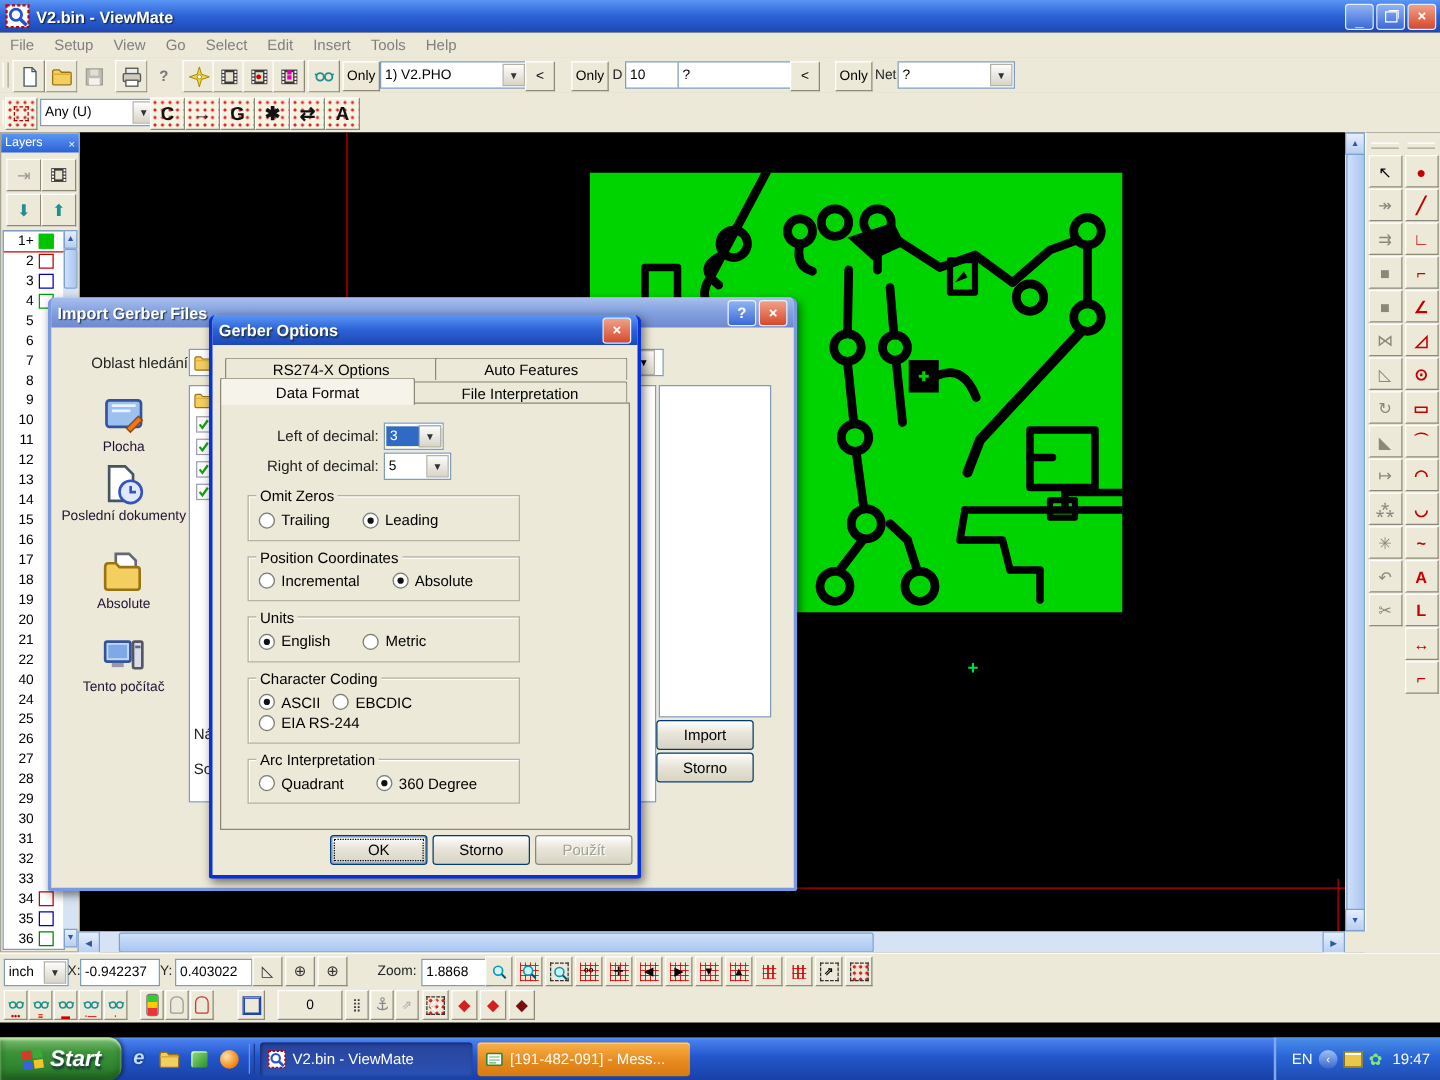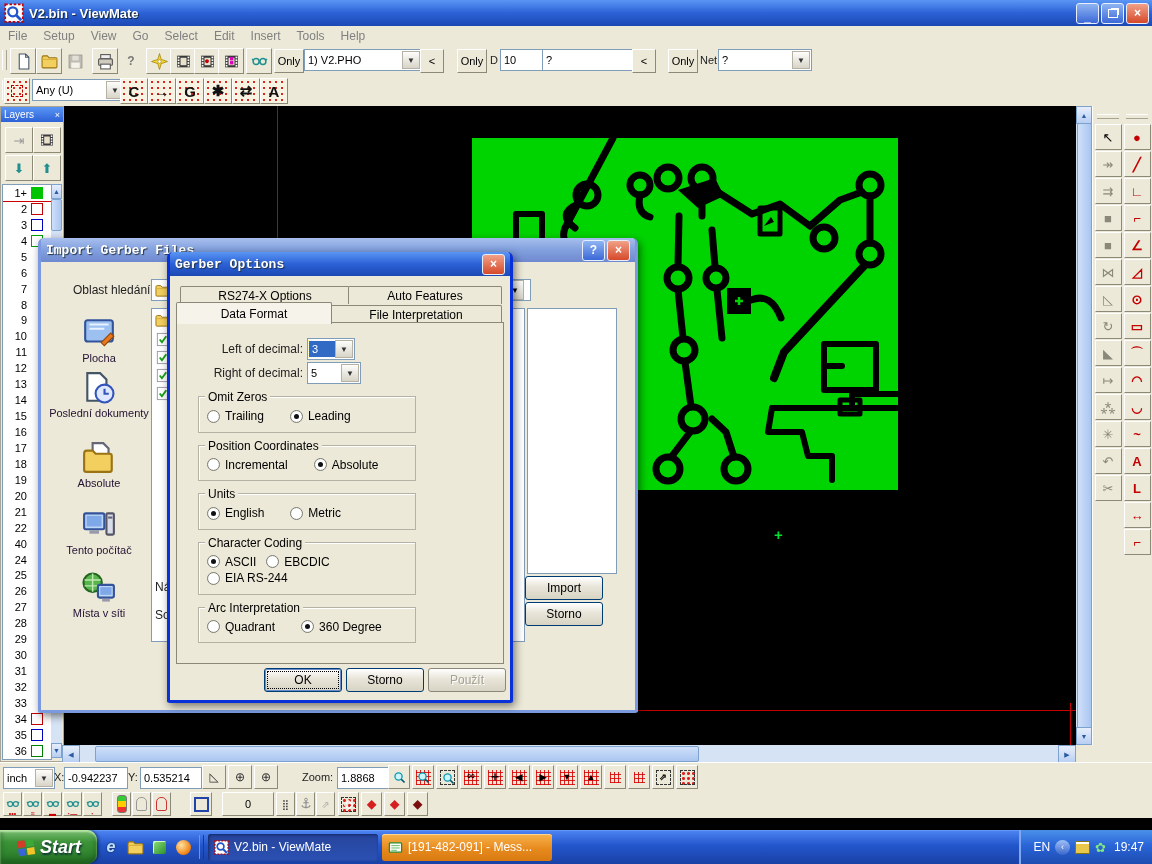--- a/index.html
+++ b/index.html
@@ -76,21 +76,21 @@
   .magsvg{position:absolute;left:1px;top:1px;}
   .gl-ov{position:absolute;left:0;right:0;bottom:-2px;text-align:center;font-size:7px;color:#c00;font-weight:bold;line-height:7px;}
   .dia{font-size:12px;}
   
   .dlg{position:absolute;border:3px solid #0831D9;border-top:none;border-radius:6px 6px 3px 3px;background:#ECE9D8;
     box-shadow:2px 3px 8px rgba(0,0,0,.5);}
   .dlg .dtitle{height:24px;border-radius:4px 4px 0 0;display:flex;align-items:center;padding:0 5px;
     background:linear-gradient(180deg,#5a96f4 0%,#2c61d6 50%,#1c48b4 100%);}
   .dlg.inactive{border-color:#7b99e0;}
   .dlg.inactive .dtitle{background:linear-gradient(180deg,#a8bfee 0%,#82a0de 50%,#6f89cf 100%);}
-  .dlg .dtitle .t{color:#fff;font-weight:bold;font-size:13px;text-shadow:1px 1px 1px #234;font-family:Liberation Mono, monospace;}
+  .dlg .dtitle .t{color:#fff;font-weight:bold;font-size:13px;text-shadow:1px 1px 1px #234;}
   .dlg .dtitle .btns{margin-left:auto;display:flex;}
   .xpbtn{border:1px solid #003c74;border-radius:3px;background:linear-gradient(180deg,#fff,#e8e4d8 45%,#d8d4c4);
     font-size:12px;display:flex;align-items:center;justify-content:center;}
   .xpbtn.def{box-shadow:0 0 0 1px #6a8cc8 inset;outline:1px dotted #000;outline-offset:-4px;}
   .xpbtn.dis{color:#a4a295;text-shadow:1px 1px 0 #fff;border-color:#8a887a;}
   .tab{position:absolute;height:17px;background:#ECE9D8;border:1px solid #8b8878;border-bottom:none;border-radius:2px 2px 0 0;
     display:flex;align-items:center;justify-content:center;font-size:12px;}
   .tab.active{height:21px;background:#f6f4ea;z-index:3;}
   .tabpage{position:absolute;background:#f3f1e4;border:1px solid #8b8878;}
   .group{position:relative;border:1px solid #b5b2a5;box-shadow:1px 1px 0 #fff inset;margin-bottom:12px;padding:12px 0 6px 8px;}
@@ -626,21 +626,21 @@
   <div id="corner" class="abs"></div>
 
   <div id="status1" class="abs">
     <div class="sunk combo" style="left:3px;top:4px;width:44px">
         <span>inch</span>
         <span class="drop">▼</span>
       </div>
     <div class="lab" style="left:54px;top:8px">X:</div>
     <div class="sunk" style="left:64px;top:4px;width:56px">-0.942237</div>
     <div class="lab" style="left:128px;top:8px">Y:</div>
-    <div class="sunk" style="left:140px;top:4px;width:54px">0.535214</div>
+    <div class="sunk" style="left:140px;top:4px;width:54px">0.403022</div>
     <div id="tools1" class="abs" style="left:202px;top:2px;display:flex;gap:2px">
         <div class="sibtn" style="width: 22px;">
           <span style="font-size: 12px; color: rgb(51, 51, 51);">◺</span>
         </div>
         <div class="sibtn" style="width: 22px;">
           <span style="font-size: 12px; color: rgb(51, 51, 51);">⊕</span>
         </div>
         <div class="sibtn" style="width: 22px;">
           <span style="font-size: 12px; color: rgb(51, 51, 51);">⊕</span>
         </div>
@@ -819,26 +819,20 @@
           <svg width="34" height="34" viewBox="0 0 16 16">
             <use href="#s-docs"></use>
           </svg>
           <span class="plabel">Absolute</span>
         </div>
         <div class="place" style="height: 63px;">
           <svg width="34" height="34" viewBox="0 0 16 16">
             <use href="#s-computer"></use>
           </svg>
           <span class="plabel">Tento počítač</span>
-        </div>
-        <div class="place" style="height: 60px;">
-          <svg width="34" height="34" viewBox="0 0 16 16">
-            <use href="#s-network"></use>
-          </svg>
-          <span class="plabel">Místa v síti</span>
         </div>
       </div>
     <div class="abs" style="left:110px;top:70px;width:372px;height:332px;background:#fff;border:1px solid #7F9DB9">
       <svg style="position:absolute;left:3px;top:4px" width="15" height="15" viewBox="0 0 16 16">
           <use href="#s-folder"></use>
         </svg>
       <svg style="position:absolute;left:3px;top:23px" width="15" height="15" viewBox="0 0 16 16">
           <use href="#s-check"></use>
         </svg>
       <svg style="position:absolute;left:3px;top:41px" width="15" height="15" viewBox="0 0 16 16">

